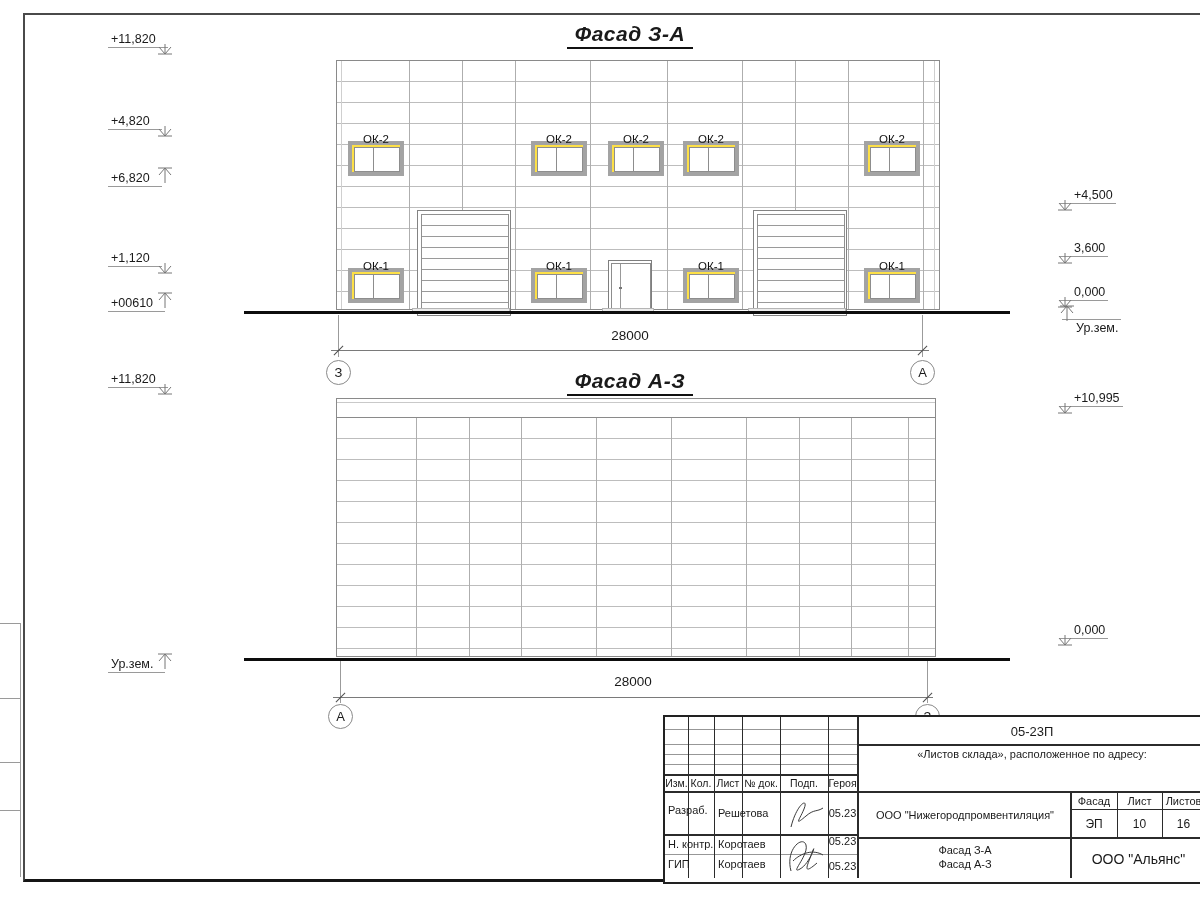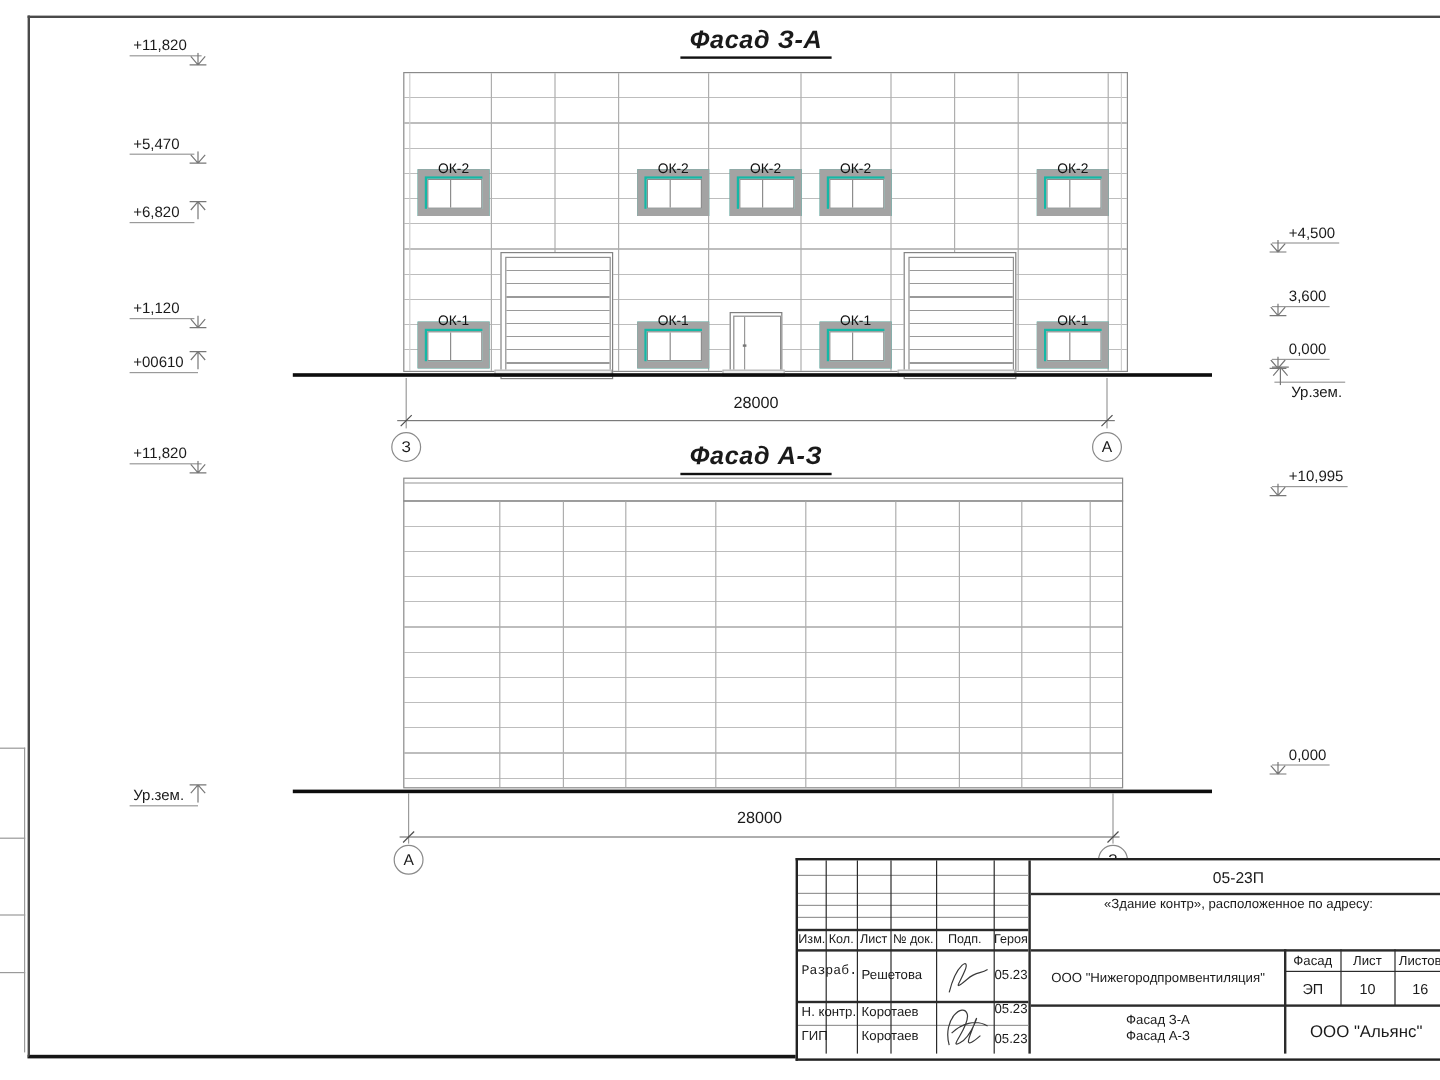--- a/index.html
+++ b/index.html
@@ -13,21 +13,21 @@
   .ftitle span{display:inline-block;font-style:italic;font-weight:700;font-size:21px;
                letter-spacing:.5px;border-bottom:2px solid #111;padding:0 8px 1px;}
   
   .bld{position:absolute;border:1px solid #8a8a8a;background:
        repeating-linear-gradient(to bottom,#fff 0 20px,#bdbdbd 20px 21px);}
   .vline{position:absolute;top:0;bottom:0;width:1px;background:#aeaeae;}
   .edgeline{position:absolute;top:0;bottom:0;width:1px;background:#cfcfcf;}
   .band{position:absolute;border:1px solid #8a8a8a;
         background:linear-gradient(#fff 0 3px,#c9c9c9 3px 4px,#fff 4px);}
   
-  .win{position:absolute;width:44px;height:23px;border:6px solid #a3a3a3;background:#14b8a6;padding:2px;}
+  .win{position:absolute;width:44px;height:23px;border:4px solid #a3a3a3;background:#fde047;padding:2px;}
   .win .inner{width:100%;height:100%;border:1px solid #8d8d8d;position:relative;background:#fff;}
   .win .inner:before{content:"";position:absolute;left:42%;top:0;bottom:0;width:1px;background:#8d8d8d;}
   .win .wlabel{position:absolute;bottom:27px;left:50%;transform:translateX(-50%);
                font-size:11.5px;white-space:nowrap;color:#111;}
   .gate{position:absolute;border:1px solid #838383;background:#fff;padding:3px;}
   .gate .slats{width:100%;height:100%;border:1px solid #909090;background:
         repeating-linear-gradient(to bottom,#fff 0 10px,#9a9a9a 10px 11px);}
   .door{position:absolute;border:1px solid #7e7e7e;background:#fff;padding:2px;}
   .door .leafs{width:100%;height:100%;border:1px solid #8d8d8d;position:relative;background:#fff;}
   .door .leafs:before{content:"";position:absolute;left:8px;top:0;bottom:0;width:1px;background:#999;}
@@ -117,21 +117,21 @@
       <span>А</span>
     </div>
 
   <div class="elev" style="left:108px;top:29px;width:62px;">
     <span class="lbl">+11,820</span>
     <svg class="arr a-dr" width="16" height="13" viewBox="0 0 16 13">
         <path d="M8 0 V10 M2 3 L8 10 L14 3 M1 10 H15" stroke="#777" stroke-width="1" fill="none"></path>
       </svg>
   </div>
   <div class="elev" style="left:108px;top:111px;width:62px;">
-    <span class="lbl">+5,470</span>
+    <span class="lbl">+4,820</span>
     <svg class="arr a-dr" width="16" height="13" viewBox="0 0 16 13">
         <path d="M8 0 V10 M2 3 L8 10 L14 3 M1 10 H15" stroke="#777" stroke-width="1" fill="none"></path>
       </svg>
   </div>
   <div class="elev" style="left:108px;top:168px;width:62px;">
     <span class="lbl">+6,820</span>
     <svg class="arr a-ur" width="16" height="18" viewBox="0 0 16 18">
         <path d="M8 18 V3 M2 10 L8 3 L14 10 M1 3 H15" stroke="#777" stroke-width="1" fill="none"></path>
       </svg>
   </div>
@@ -253,21 +253,21 @@
     <div class="ln" style="left:115px;top:0;width:1px;height:161px;"></div>
     <div class="ln" style="left:163px;top:0;width:1px;height:161px;"></div>
 
     <div class="cell" style="left:0;top:58px;width:23px;height:16px;font-size:10.5px;">Изм.</div>
     <div class="cell" style="left:23px;top:58px;width:26px;height:16px;font-size:10.5px;">Кол.</div>
     <div class="cell" style="left:49px;top:58px;width:28px;height:16px;font-size:10.5px;">Лист</div>
     <div class="cell" style="left:77px;top:58px;width:38px;height:16px;font-size:10.5px;">№ док.</div>
     <div class="cell" style="left:115px;top:58px;width:48px;height:16px;font-size:10.5px;">Подп.</div>
     <div class="cell" style="left:163px;top:58px;width:29px;height:16px;font-size:10.5px;">Героя</div>
 
-    <div class="cell left" style="left:3px;top:85px;width:47px;height:16px;font-family:Liberation Mono, monospace;">Разраб.</div>
+    <div class="cell left" style="left:3px;top:85px;width:47px;height:16px;">Разраб.</div>
     <div class="cell left" style="left:53px;top:88px;width:62px;height:16px;">Решетова</div>
     <div class="cell" style="left:163px;top:88px;width:29px;height:16px;">05.23</div>
     <div class="cell left" style="left:3px;top:119px;width:52px;height:16px;">Н. контр.</div>
     <div class="cell left" style="left:53px;top:119px;width:62px;height:16px;">Коротаев</div>
     <div class="cell" style="left:163px;top:116px;width:29px;height:16px;">05.23</div>
     <div class="cell left" style="left:3px;top:139px;width:47px;height:16px;">ГИП</div>
     <div class="cell left" style="left:53px;top:139px;width:62px;height:16px;">Коротаев</div>
     <div class="cell" style="left:163px;top:141px;width:29px;height:16px;">05.23</div>
 
     <svg style="position:absolute;left:118px;top:78px;" width="44" height="38" viewBox="0 0 44 38">
@@ -278,21 +278,21 @@
     </svg>
 
     <div class="ln" style="left:194px;top:27px;width:346px;height:1.5px;"></div>
     <div class="ln" style="left:194px;top:74px;width:346px;height:1.5px;"></div>
     <div class="ln" style="left:194px;top:120px;width:346px;height:1.5px;"></div>
     <div class="ln" style="left:405px;top:74px;width:1.5px;height:87px;"></div>
     <div class="ln" style="left:452px;top:74px;width:1px;height:47px;"></div>
     <div class="ln" style="left:497px;top:74px;width:1px;height:47px;"></div>
     <div class="ln" style="left:405px;top:92px;width:135px;height:1px;"></div>
     <div class="cell" style="left:194px;top:2px;width:346px;height:24px;font-size:13px;">05-23П</div>
-    <div class="cell" style="left:200px;top:30px;width:334px;height:13px;">«Здание контр», расположенное по адресу:</div>
+    <div class="cell" style="left:200px;top:30px;width:334px;height:13px;">«Листов склада», расположенное по адресу:</div>
     <div class="cell" style="left:196px;top:77px;width:208px;height:42px;">ООО "Нижегородпромвентиляция"</div>
     <div class="cell" style="left:406px;top:76px;width:46px;height:16px;">Фасад</div>
     <div class="cell" style="left:452px;top:76px;width:45px;height:16px;">Лист</div>
     <div class="cell" style="left:497px;top:76px;width:43px;height:16px;">Листов</div>
     <div class="cell" style="left:406px;top:96px;width:46px;height:22px;font-size:12px;">ЭП</div>
     <div class="cell" style="left:452px;top:96px;width:45px;height:22px;font-size:12px;">10</div>
     <div class="cell" style="left:497px;top:96px;width:43px;height:22px;font-size:12px;">16</div>
     <div class="cell" style="left:196px;top:126px;width:208px;height:14px;">Фасад З-А</div>
     <div class="cell" style="left:196px;top:140px;width:208px;height:14px;">Фасад А-З</div>
     <div class="cell" style="left:407px;top:122px;width:133px;height:39px;font-size:14px;">ООО "Альянс"</div>

